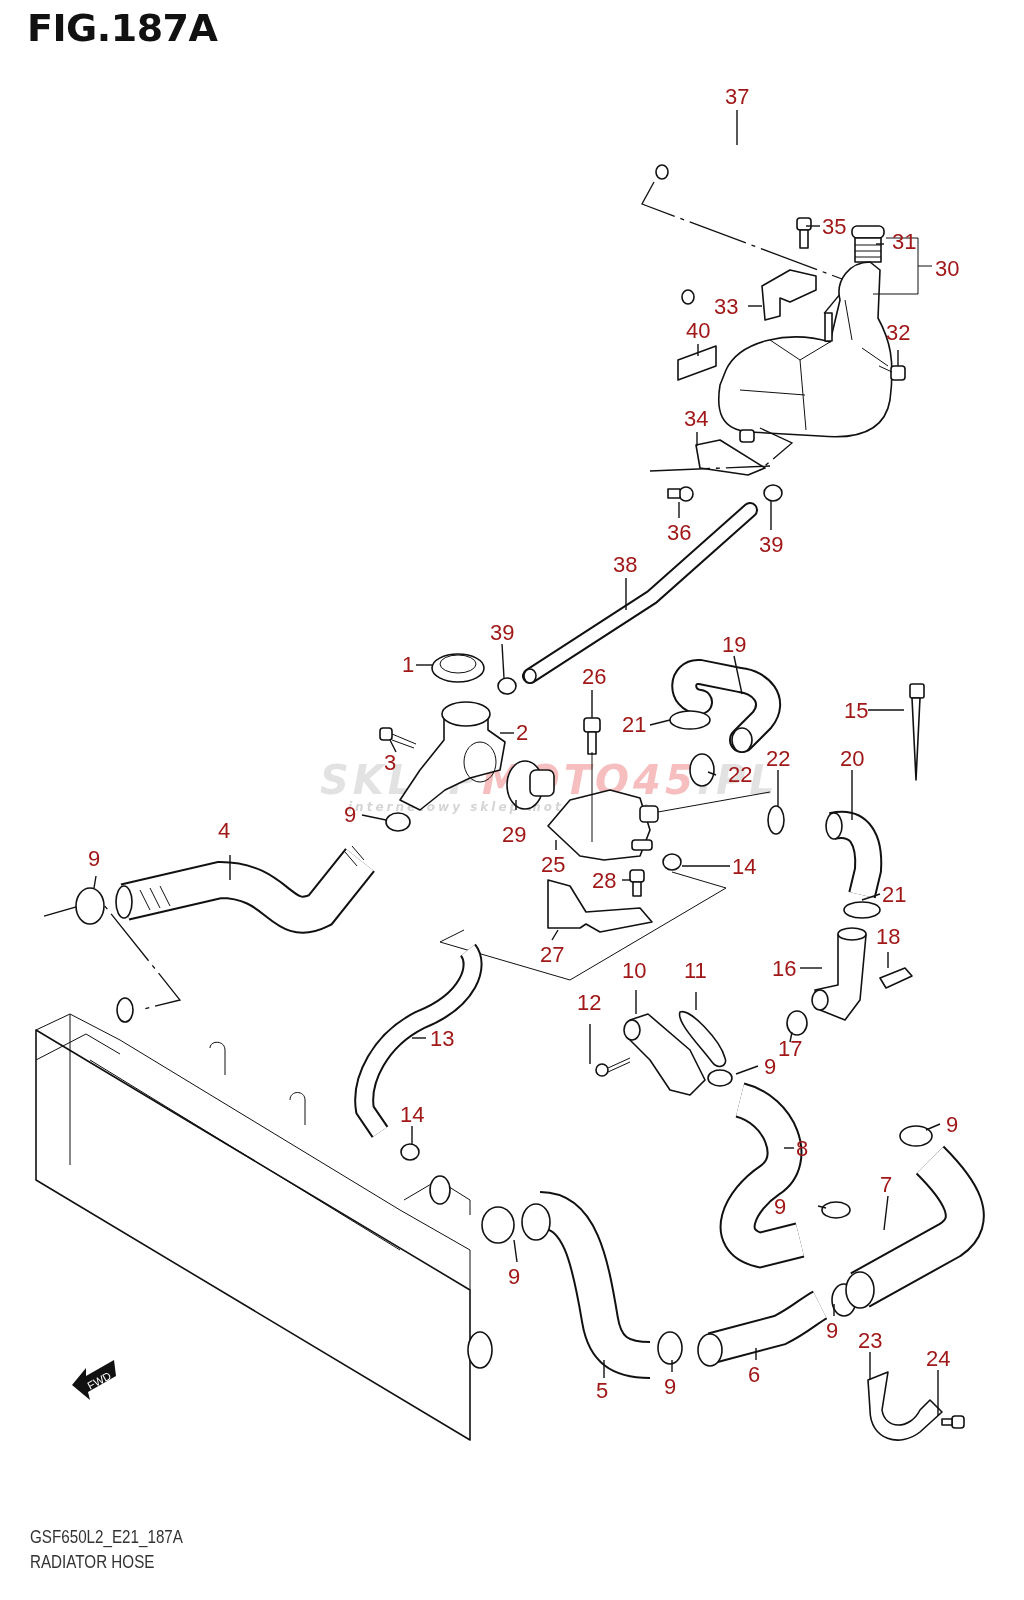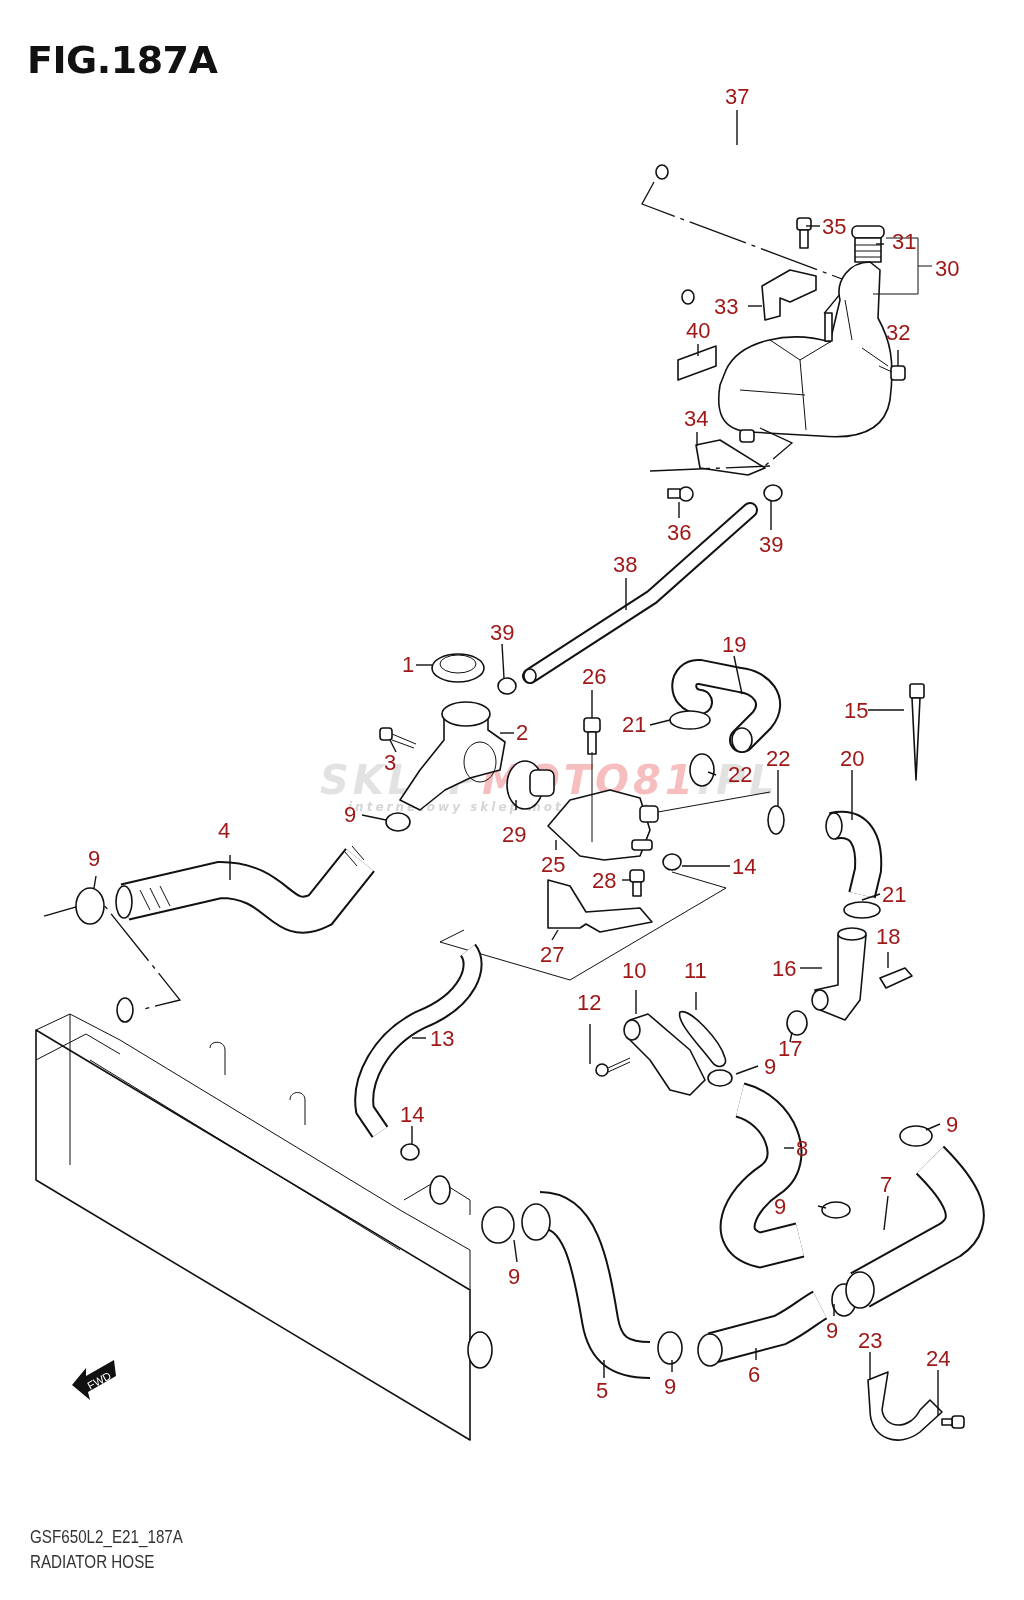--- a/index.html
+++ b/index.html
@@ -1,19 +1,19 @@
 <!DOCTYPE html>
 <html><head>
 <meta charset="utf-8">
 <style>
   html, body { margin: 0; padding: 0; background: #ffffff; }
   body { width: 1024px; height: 1600px; position: relative; overflow: hidden;
          font-family: "DejaVu Sans", sans-serif; }
   #fig-title { position: absolute; left: 27px; top: 6px; font-family: "DejaVu Sans", sans-serif;
-               font-weight: bold; font-size: 38px; color: #111; letter-spacing: -0.5px; margin-top: 32px; }
+               font-weight: bold; font-size: 38px; color: #111; letter-spacing: -0.5px; }
   #diagram { position: absolute; left: 0; top: 0; width: 1024px; height: 1600px; }
   .caption { position: absolute; left: 30px; font-family: "Liberation Sans Narrow", "Liberation Sans", sans-serif;
              font-size: 19px; color: #333; transform: scaleX(0.8); transform-origin: left center; }
   #model-code { top: 1526px; }
   #caption-title { top: 1551px; }
   .watermark { position: absolute; left: 320px; top: 760px; width: 400px; pointer-events: none; }
   .wm-main { font-family: "DejaVu Sans", sans-serif; font-weight: bold; font-style: italic;
              font-size: 40px; letter-spacing: 4px; color: rgba(150,150,150,0.28); line-height: 40px; }
   .wm-main .hl { color: rgba(230,70,70,0.35); }
   .wm-sub { font-family: "DejaVu Sans", sans-serif; font-weight: bold; font-style: italic; font-size: 12px;
@@ -23,21 +23,21 @@
   .part { stroke: #111; stroke-width: 1.6; fill: #fff; stroke-linejoin: round; stroke-linecap: round; }
   .thin { stroke: #111; stroke-width: 1; fill: none; }
   .dash { stroke: #111; stroke-width: 1.3; fill: none; stroke-dasharray: 60 6 4 6; }
 </style>
 </head>
 <body>
 
 <div id="fig-title">FIG.187A</div>
 
 <div class="watermark">
-  <div class="wm-main"><span>SKLEP</span><span class="hl">MOTO</span><span class="hl">81</span><span>.PL</span></div>
+  <div class="wm-main"><span>SKLEP</span><span class="hl">MOTO</span><span class="hl">45</span><span>.PL</span></div>
   <div class="wm-sub">internetowy sklep motocyklowy</div>
 </div>
 
 <svg id="diagram" viewBox="0 0 1024 1600" xmlns="http://www.w3.org/2000/svg">
 
   <g>
     <path class="part" d="M688,296 C720,250 790,200 785,135 C780,100 720,110 660,172" stroke-width="16" stroke="#111"></path>
     <path d="M688,296 C720,250 790,200 785,135 C780,100 720,110 660,172" stroke="#fff" stroke-width="12" fill="none"></path>
     <ellipse class="part" cx="662" cy="172" rx="6" ry="7"></ellipse>
     <ellipse class="part" cx="688" cy="297" rx="6" ry="7"></ellipse>

